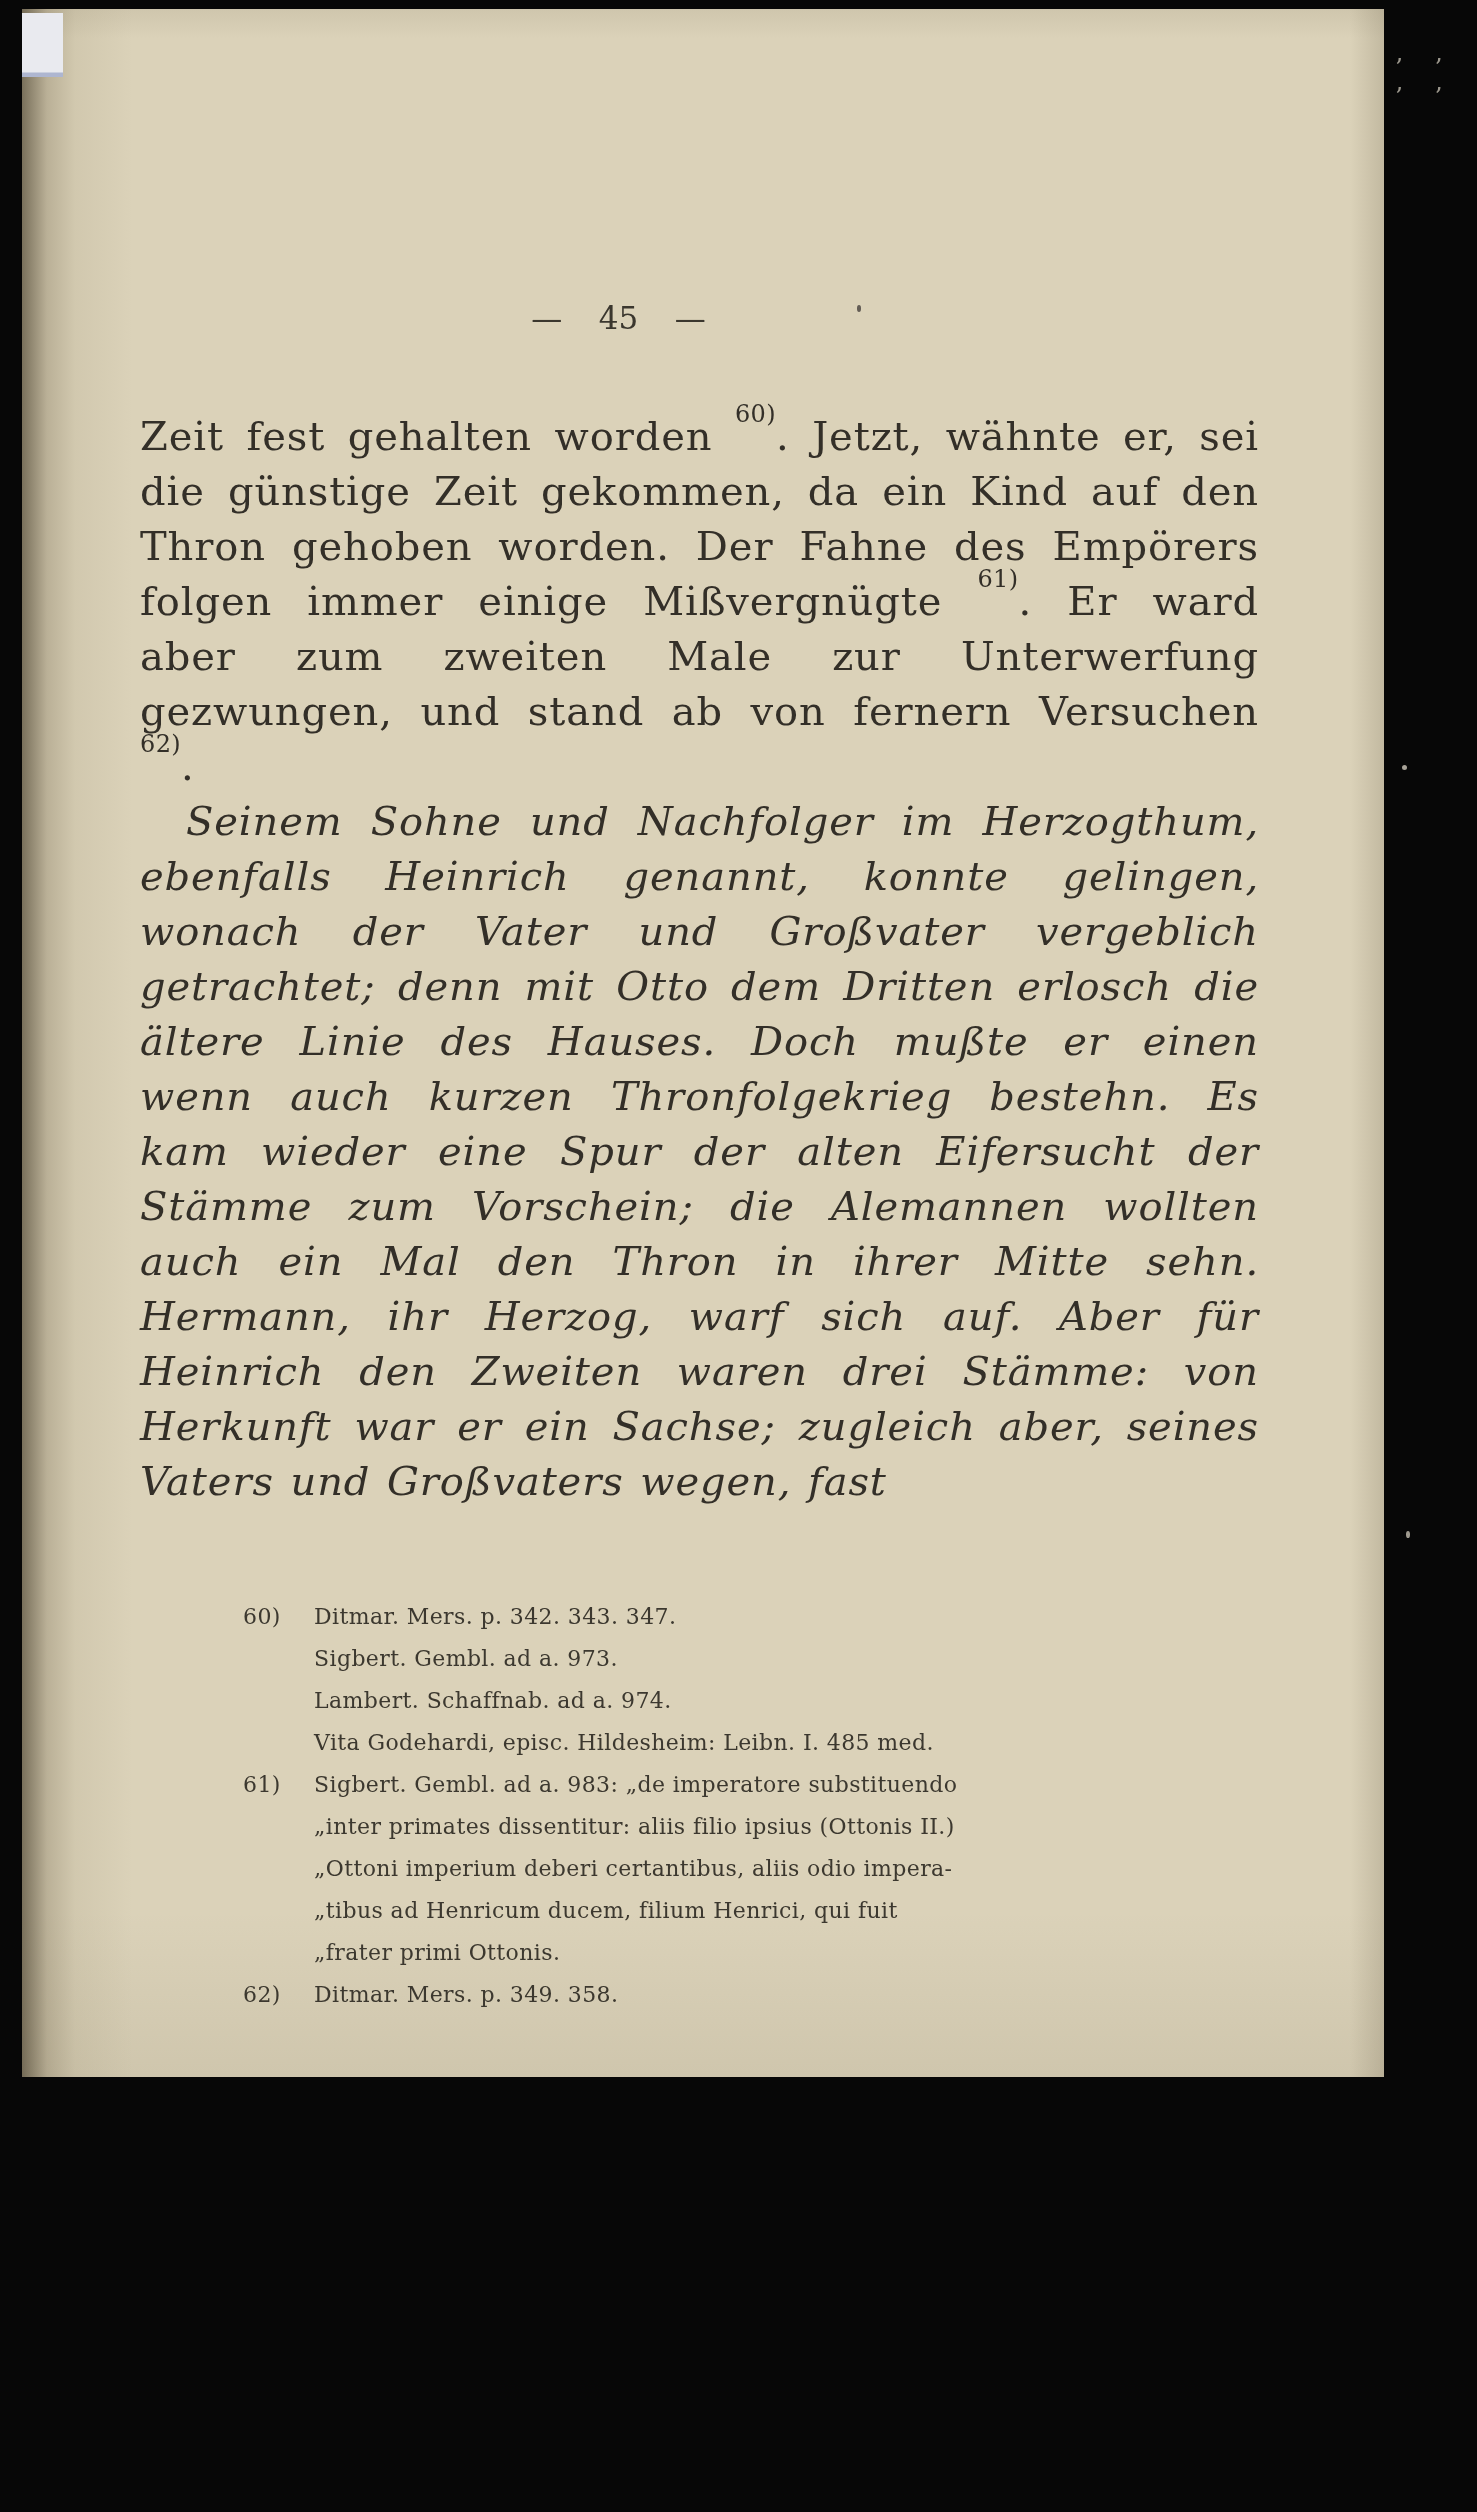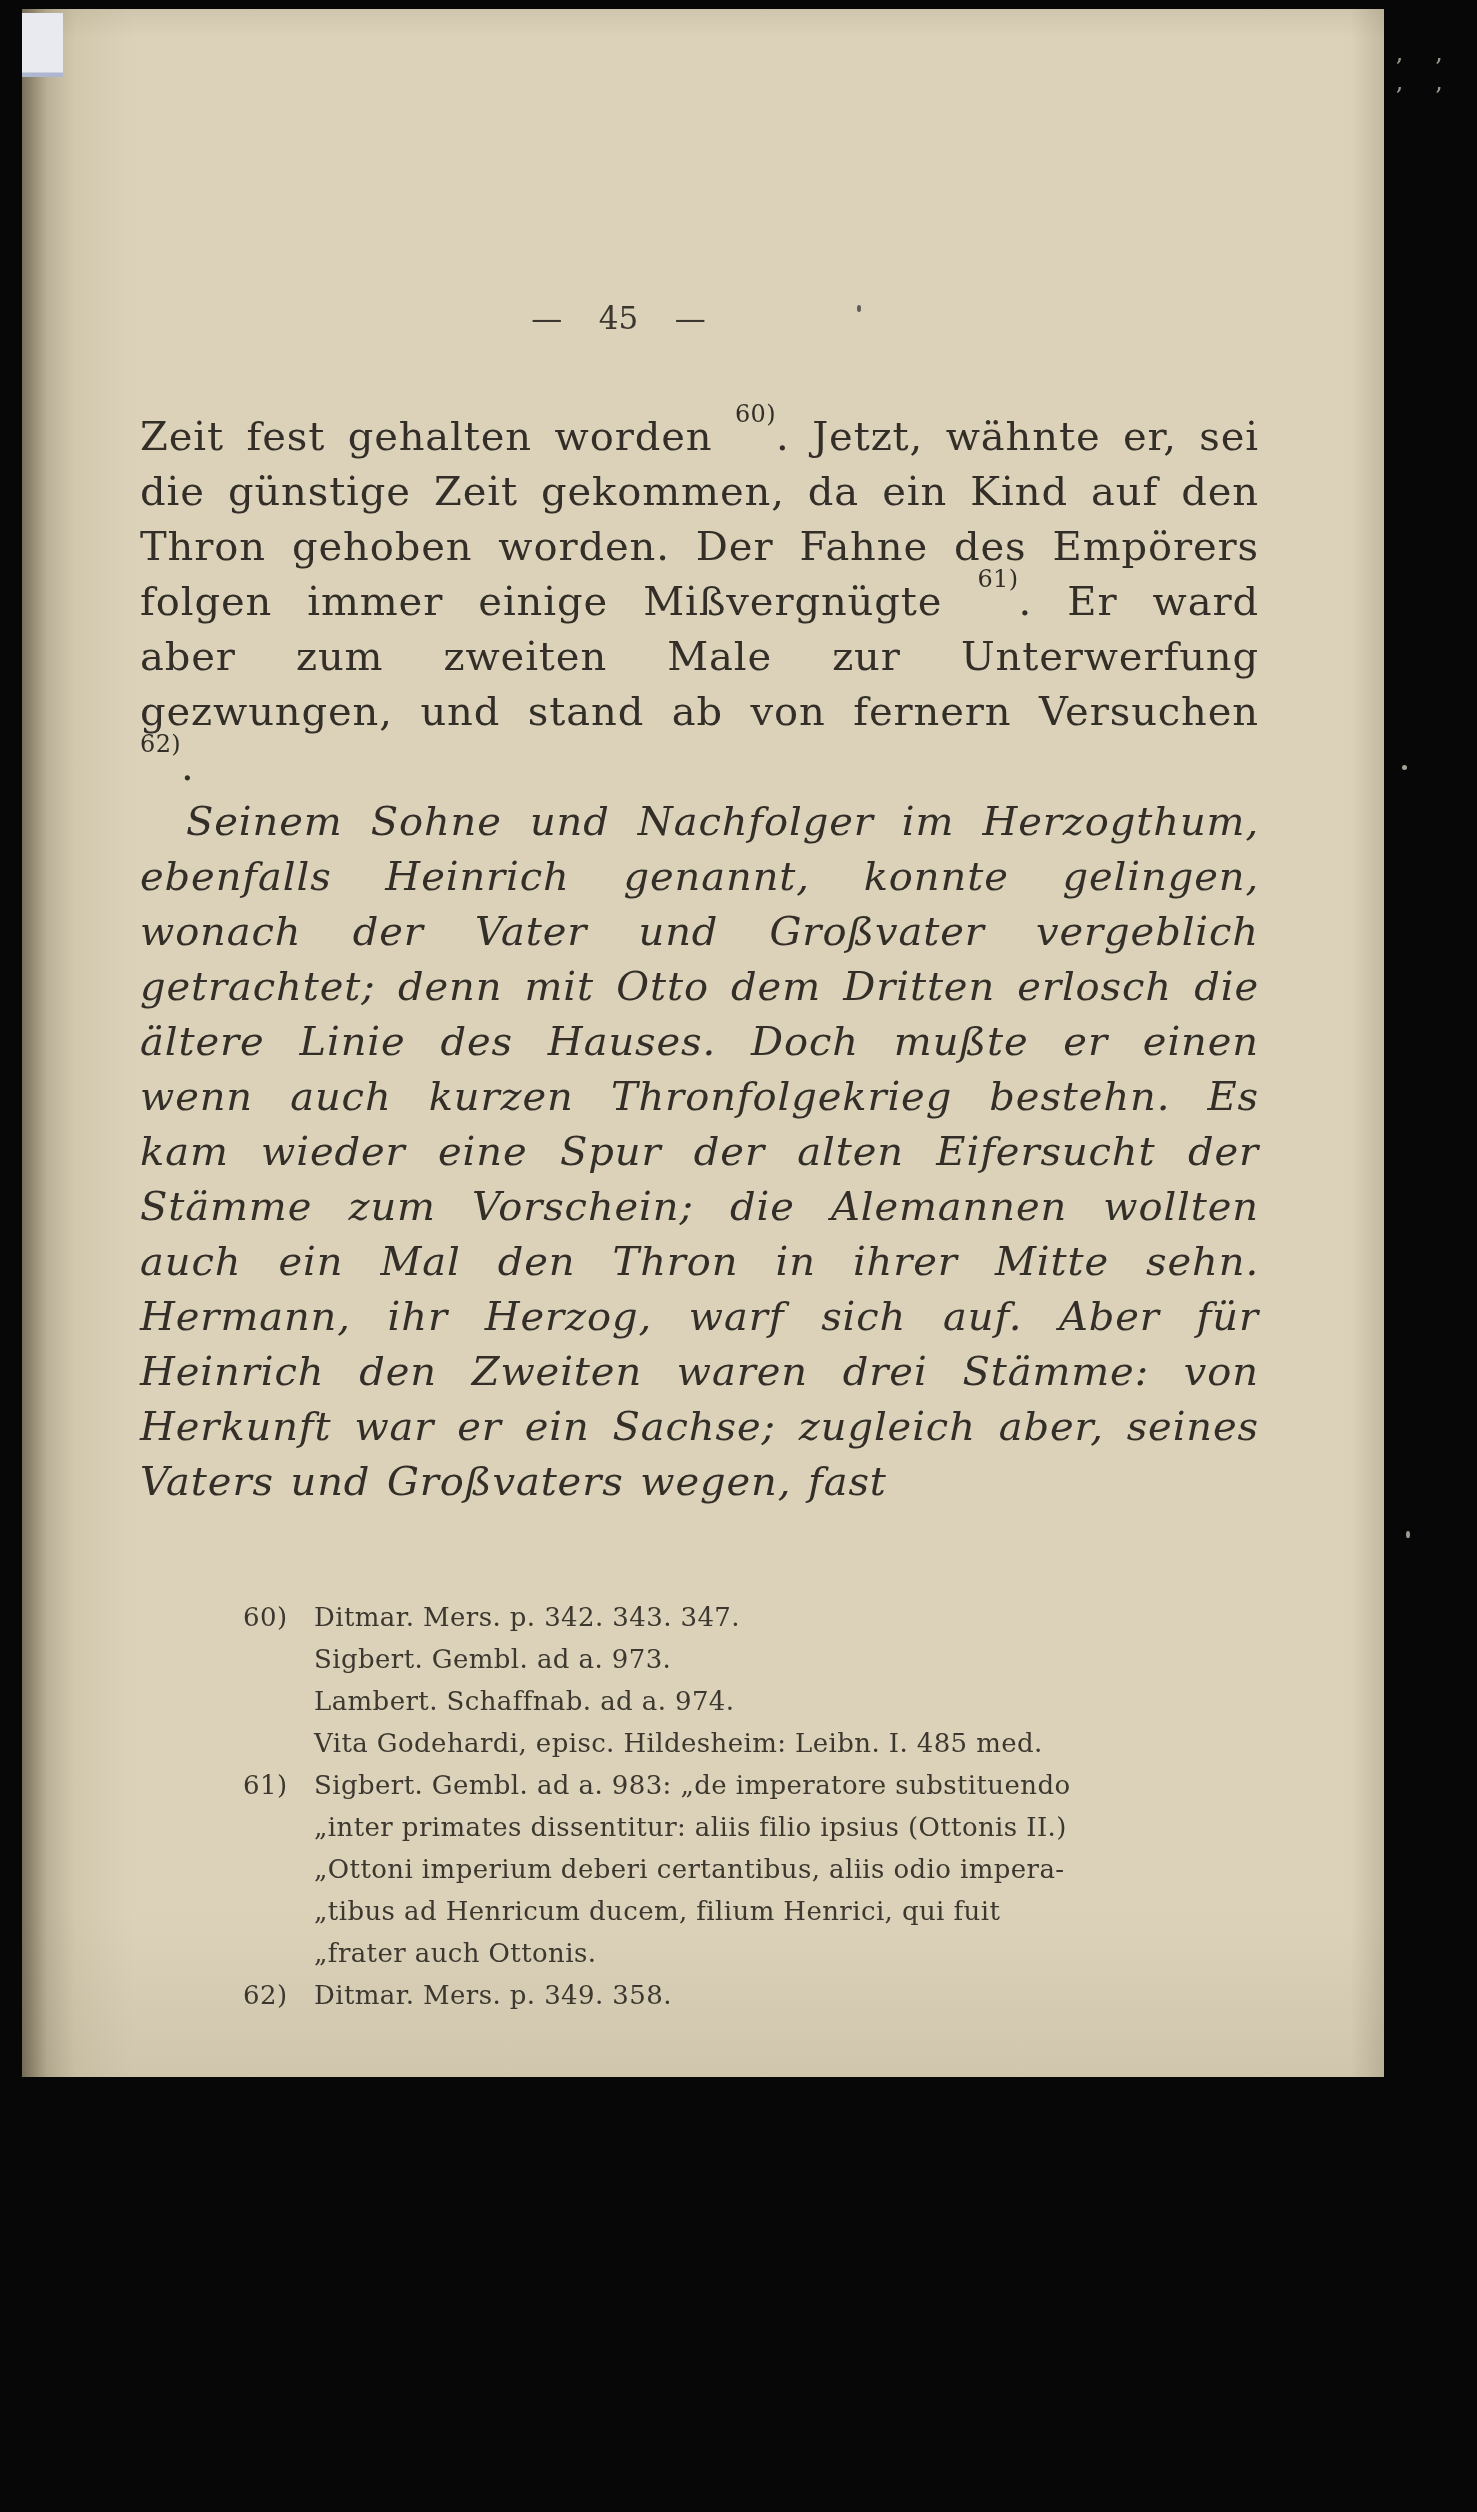--- a/index.html
+++ b/index.html
@@ -61,21 +61,21 @@
   .para + .para { text-indent: 46px; font-style: italic; }
   sup.fn-ref {
     font-size: 0.6em;
     line-height: 0;
     position: relative;
     top: -0.55em;
     letter-spacing: 0.4px;
   }
   .footnotes {
     margin-top: 87px;
-    font-size: 26px;
+    font-size: 22px;
     line-height: 42px;
     letter-spacing: 0.4px;
     color: #3c382f;
   }
   .fn-line {
     margin-left: 103px;
     padding-left: 71px;
     text-indent: -71px;
   }
   .fn-line.cont { text-indent: 0; padding-left: 71px; }
@@ -120,20 +120,20 @@
       <div class="footnotes">
 
       <div class="fn-line"><span class="fn-label">60)</span>Ditmar. Mers. p. 342. 343. 347.</div>
           <div class="fn-line cont">Sigbert. Gembl. ad a. 973.</div>
           <div class="fn-line cont">Lambert. Schaffnab. ad a. 974.</div>
           <div class="fn-line cont">Vita Godehardi, episc. Hildesheim: Leibn. I. 485 med.</div>
           <div class="fn-line"><span class="fn-label">61)</span>Sigbert. Gembl. ad a. 983: „de imperatore substituendo</div>
           <div class="fn-line cont">„inter primates dissentitur: aliis filio ipsius (Ottonis II.)</div>
           <div class="fn-line cont">„Ottoni imperium deberi certantibus, aliis odio impera-</div>
           <div class="fn-line cont">„tibus ad Henricum ducem, filium Henrici, qui fuit</div>
-          <div class="fn-line cont">„frater auch Ottonis.</div>
+          <div class="fn-line cont">„frater primi Ottonis.</div>
           <div class="fn-line"><span class="fn-label">62)</span>Ditmar. Mers. p. 349. 358.</div>
         </div>
 
     </div>
   </div>
 </div>
 
 
 </body></html>

